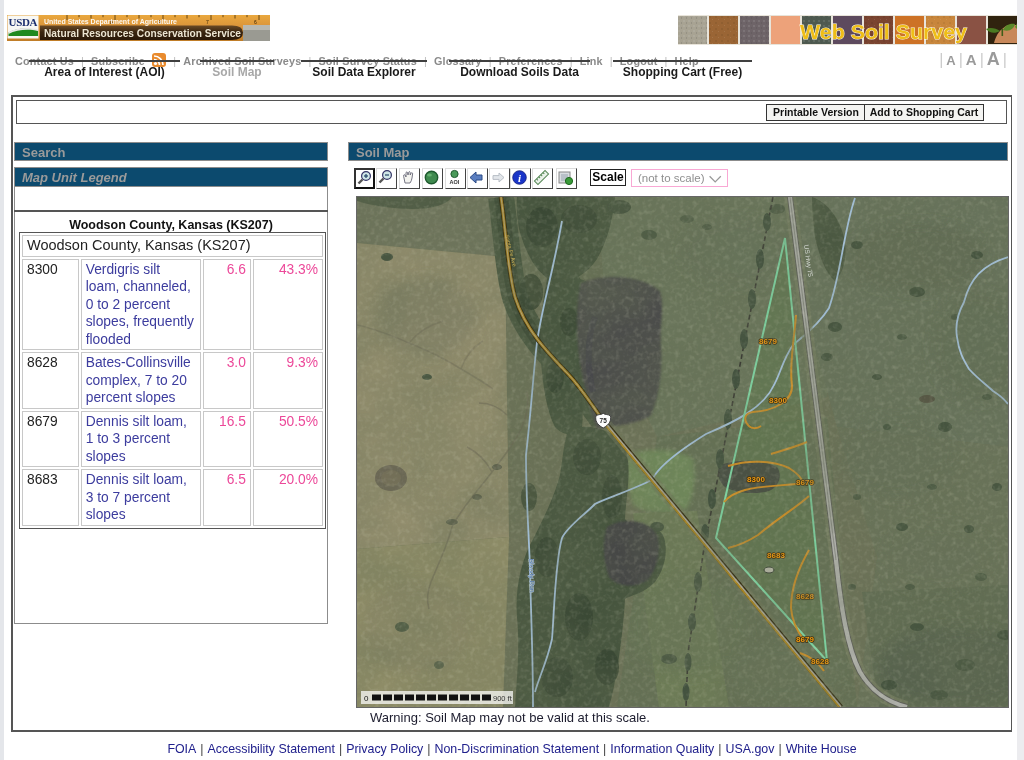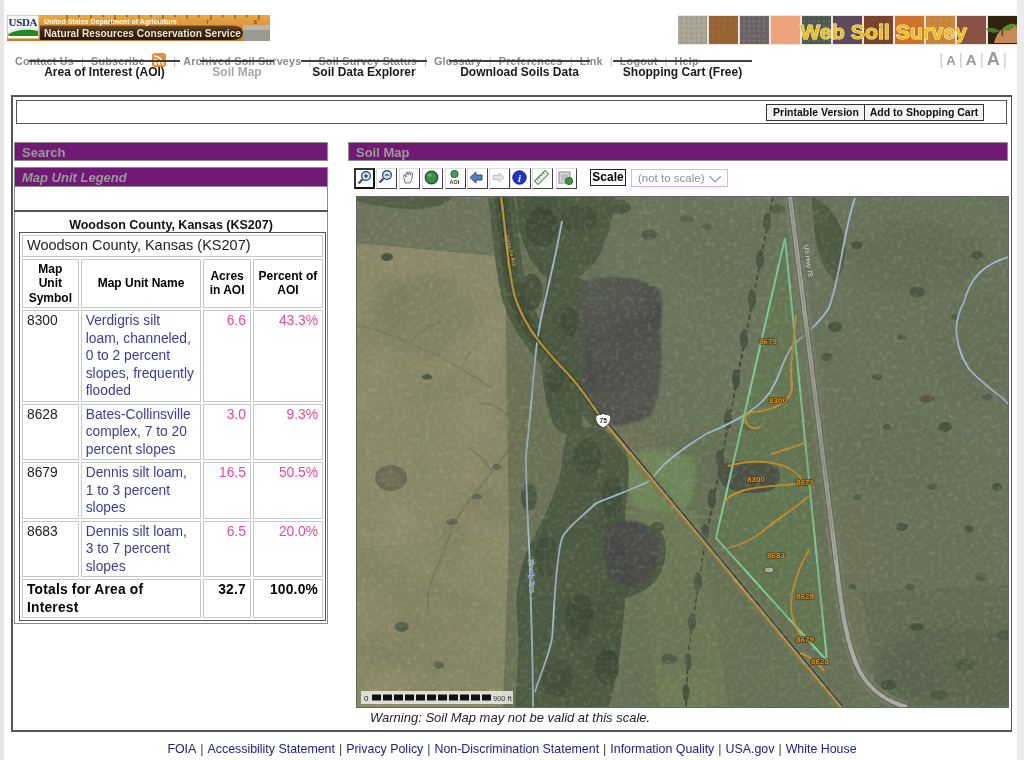--- a/index.html
+++ b/index.html
@@ -16,21 +16,21 @@
   #fontsz .sep{color:#ccc;font-weight:normal;padding:0 3px;}
   
   .tab{position:absolute;top:60px;border-top:2px solid #404040;padding-top:3px;
        text-align:center;font-size:12px;font-weight:bold;color:#1a1a1a;}
   
   #main{left:11px;top:95px;width:1001px;height:637px;border:2px solid #555;border-width:2px 1px 2px 2px;box-sizing:border-box;}
   #btnbar{left:16px;top:100px;width:991px;height:24px;border:1px solid #555;box-sizing:border-box;background:#fff;}
   .hbtn{position:absolute;top:104px;height:17px;border:1px solid #333;background:#f4f4f2;
         font-size:10.5px;font-weight:bold;color:#111;text-align:center;line-height:15px;box-sizing:border-box;}
   
-  .phead{position:absolute;border:1px solid #8c8c8c;background:#701a75;box-sizing:border-box;
+  .phead{position:absolute;border:1px solid #8c8c8c;background:#0c4a6e;box-sizing:border-box;
          font-size:13px;font-weight:bold;color:#9a9a9a;padding:2px 0 0 7px;}
   
   #legendbody{left:14px;top:187px;width:314px;height:437px;border:1px solid #8c8c8c;border-top:none;box-sizing:border-box;background:#fff;}
   #caption{left:14px;top:218px;width:314px;text-align:center;font-size:12.5px;font-weight:bold;color:#111;}
   table#mu{position:absolute;left:19px;top:232px;border:1px solid #555;border-collapse:separate;border-spacing:2px;background:#fff;table-layout:fixed;width:307px;}
   table#mu td,table#mu th{border:1px solid #c8c8c8;font-size:13.8px;line-height:17.5px;padding:1px 4px;vertical-align:top;background:#fff;}
   table#mu .units{font-size:14.5px;color:#222;padding:1px 4px;}
   table#mu th{font-size:12px;line-height:14.5px;text-align:center;vertical-align:middle;color:#000;padding:2px 2px;}
   td.sym{color:#222;}
   td.nm a{color:#3c3c9e;text-decoration:none;}
@@ -38,21 +38,21 @@
   tr.tot td{font-weight:bold;font-size:14px;letter-spacing:0.2px;color:#000;}
   
   #toolbar{left:354px;top:167px;width:654px;height:26px;}
   .tbtn{position:absolute;top:1px;width:21px;height:21px;background:#fff;
         border:1px solid;border-color:#ddd #444 #444 #ddd;box-sizing:border-box;}
   #scalebtn{position:absolute;left:236px;top:2px;width:36px;height:17px;border:1px solid #222;
             font-size:12px;font-weight:bold;color:#000;text-align:center;line-height:15px;background:#fff;box-sizing:border-box;}
   #notscale{position:absolute;left:277px;top:2px;width:97px;height:18px;border:1px solid #f9a8d4;
             font-size:11.5px;color:#8f8f8f;padding:2px 0 0 6px;box-sizing:border-box;}
   #mapbox{left:356px;top:196px;width:651px;height:510px;border:1px solid #666;box-sizing:content-box;}
-  #warn{left:370px;top:710px;font-size:13px;font-style:italic;color:#1c1c2e;text-align:right;}
+  #warn{left:370px;top:710px;font-size:13px;color:#1c1c2e;text-align:right;}
   #footer{left:0;top:742px;width:1024px;text-align:center;font-size:12.4px;color:#20208c;}
   #footer .sep{color:#444;padding:0 4px;}
   #rightstrip{left:1017px;top:0;width:7px;height:760px;background:#ececef;}
   #leftstrip{left:0;top:0;width:4px;height:760px;background:#e4e6ea;}
 </style>
 </head>
 <body>
 <div class="abs" id="leftstrip"></div>
 <div class="abs" id="rightstrip"></div>
 
@@ -182,26 +182,20 @@
       <col style="width:55px">
       <col style="width:117px">
       <col style="width:46px">
       <col style="width:68px">
     </colgroup>
  <tbody>
       <tr>
         <td colspan="4" class="units">Woodson County, Kansas (KS207)</td>
       </tr>
  <tr>
-        <th>Map<br>Unit<br>Symbol</th>
-        <th>Map Unit Name</th>
-        <th>Acres<br>in AOI</th>
-        <th>Percent of<br>AOI</th>
-      </tr>
- <tr>
         <td class="sym">8300</td>
         <td class="nm"><a>Verdigris silt loam, channeled, 0 to 2 percent slopes, frequently flooded</a></td>
         <td class="num">6.6</td>
         <td class="num">43.3%</td>
       </tr>
  <tr>
         <td class="sym">8628</td>
         <td class="nm"><a>Bates-Collinsville complex, 7 to 20 percent slopes</a></td>
         <td class="num">3.0</td>
         <td class="num">9.3%</td>
@@ -210,25 +204,20 @@
         <td class="sym">8679</td>
         <td class="nm"><a>Dennis silt loam, 1 to 3 percent slopes</a></td>
         <td class="num">16.5</td>
         <td class="num">50.5%</td>
       </tr>
  <tr>
         <td class="sym">8683</td>
         <td class="nm"><a>Dennis silt loam, 3 to 7 percent slopes</a></td>
         <td class="num">6.5</td>
         <td class="num">20.0%</td>
-      </tr>
- <tr class="tot">
-        <td colspan="2">Totals for Area of Interest</td>
-        <td class="num">32.7</td>
-        <td class="num">100.0%</td>
       </tr>
 </tbody>
   </table>
 
 <div class="phead" style="left:348px;top:142px;width:660px;height:19px;">Soil Map</div>
 <div class="abs" id="toolbar">
   <div class="tbtn" style="left:0;border-color:#333 #111 #111 #333;border-width:2px;">
     <svg width="17" height="17" viewBox="0 0 17 17">
         <circle cx="10" cy="6" r="4.4" fill="#cfe6e6" stroke="#336" stroke-width="1.2"></circle>
         <line x1="8" y1="6" x2="12" y2="6" stroke="#246" stroke-width="1.2"></line>

